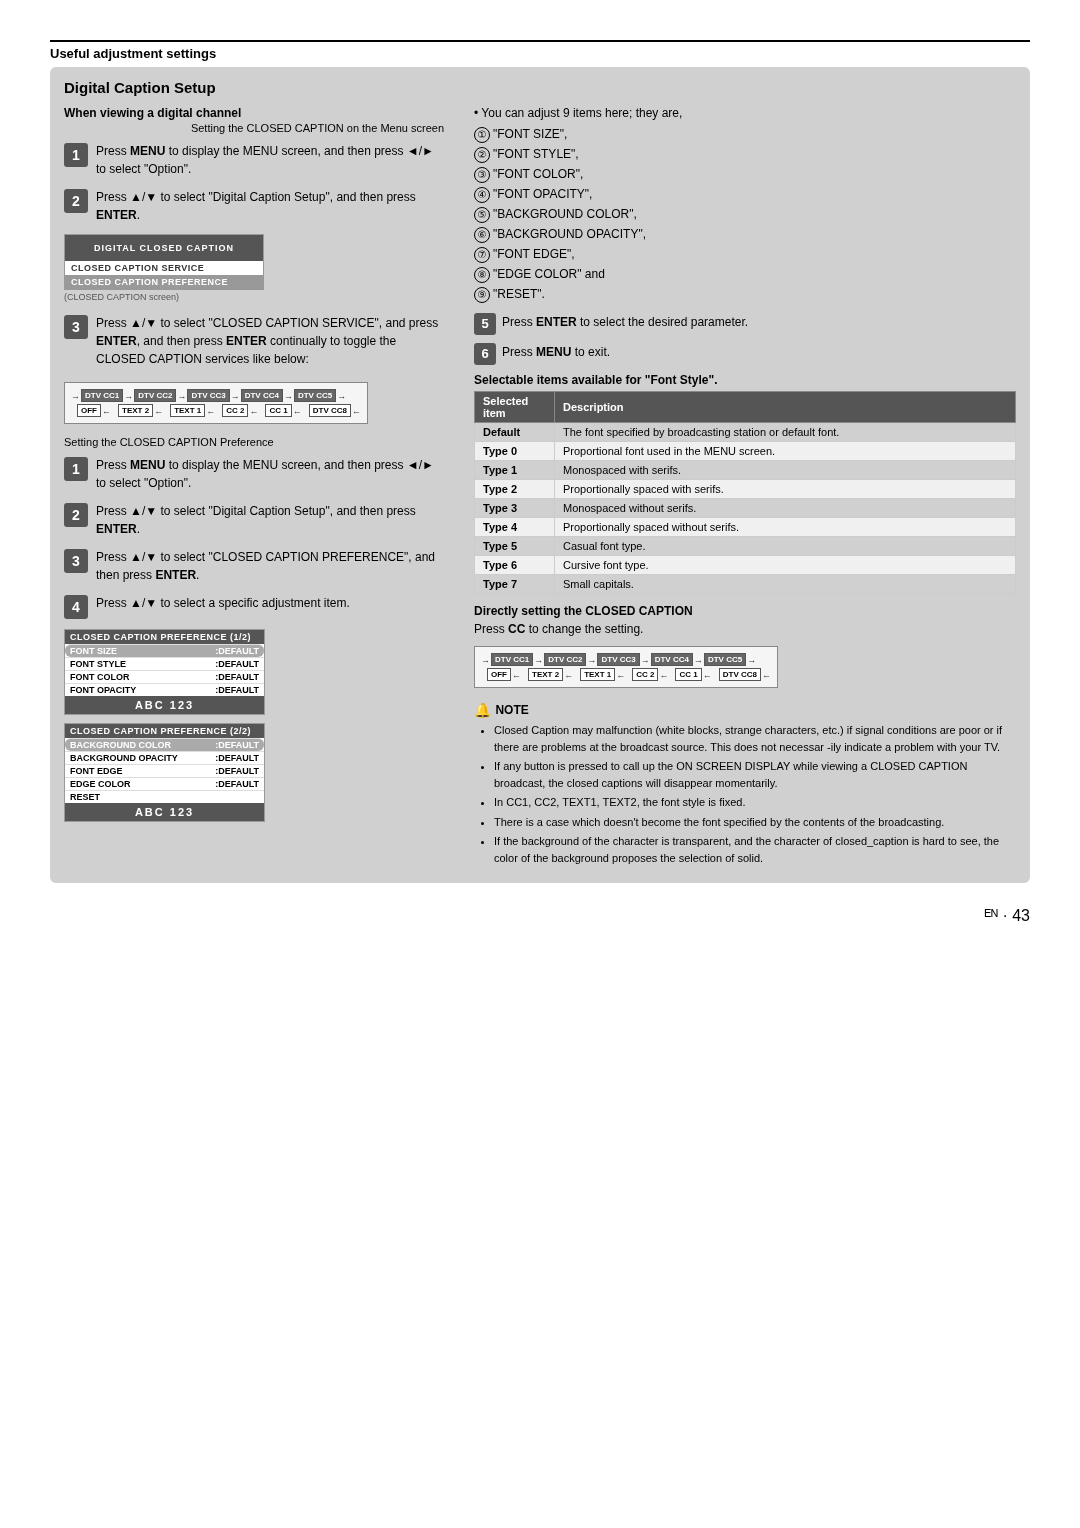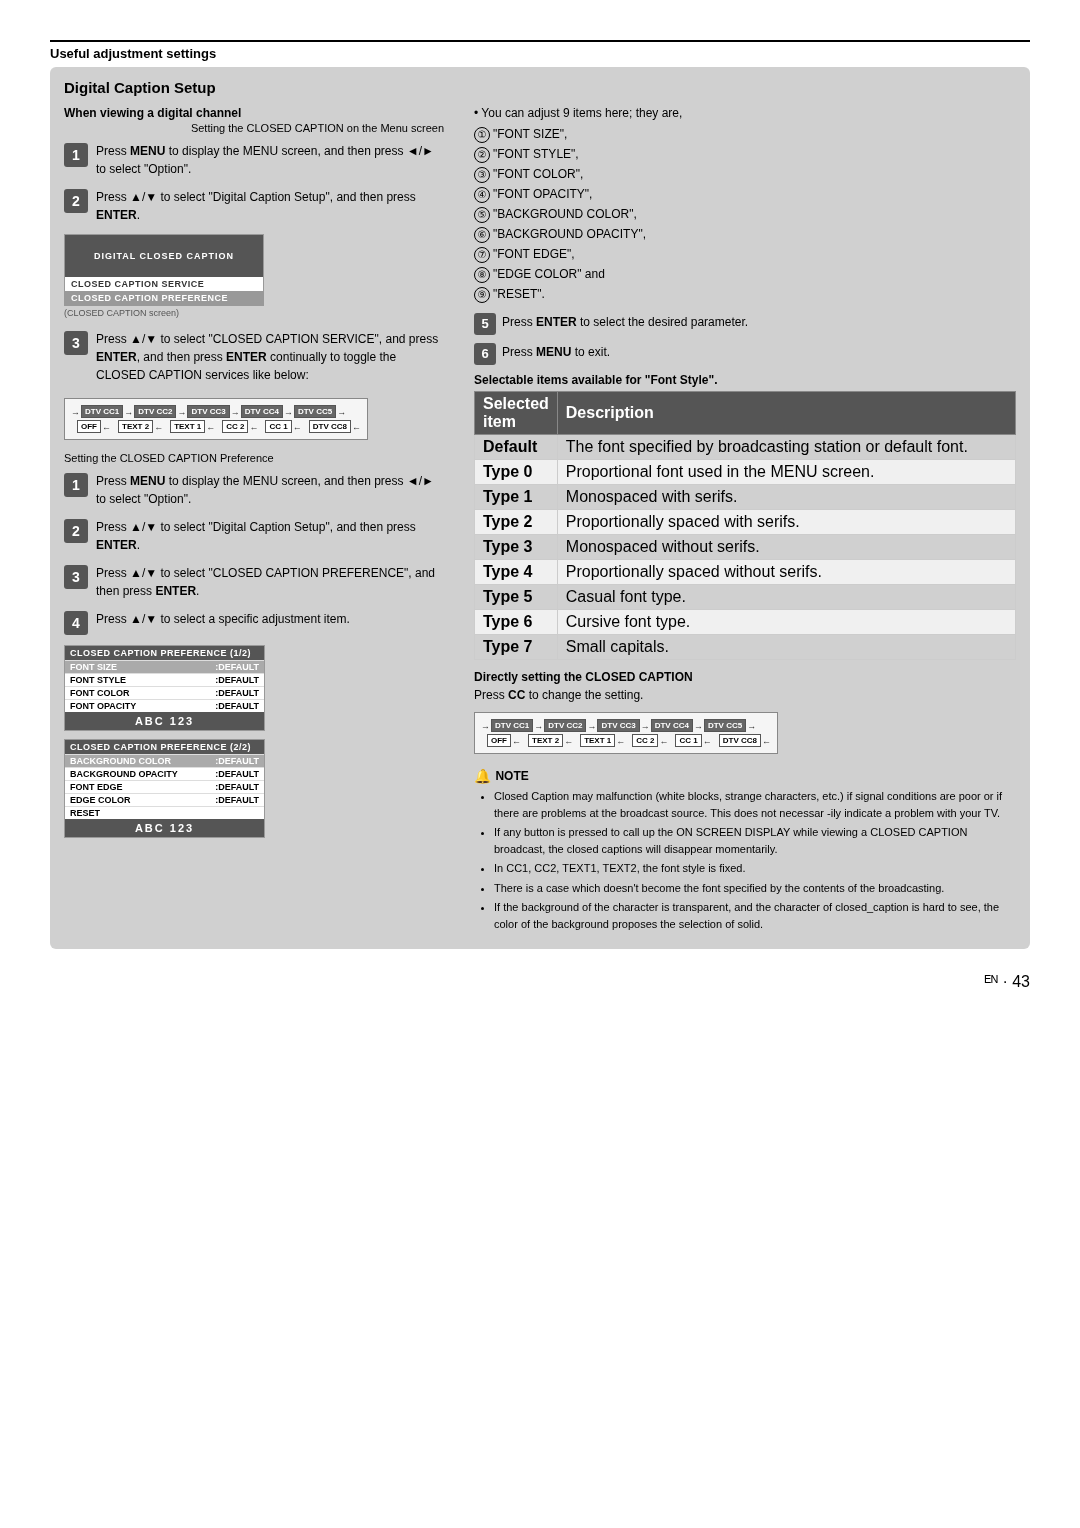--- a/index.html
+++ b/index.html
@@ -82,21 +82,21 @@
       border: 1px solid #999;
       background: #fff;
       font-size: 10px;
       width: 200px;
       margin: 6px 0 2px 0;
     }
     .menu-mockup .menu-header {
       background: #555;
       color: #fff;
       text-align: center;
-      padding: 16px 4px;
+      padding: 8px 4px;
       font-size: 9px;
       font-weight: bold;
       letter-spacing: 1px;
     }
     .menu-mockup .menu-item {
       padding: 2px 6px;
       font-size: 9px;
       letter-spacing: 0.5px;
       font-weight: bold;
       color: #333;
@@ -150,20 +150,21 @@
     .pref-table .pref-row {
       display: flex;
       justify-content: space-between;
       padding: 1px 5px;
       border-top: 1px solid #ddd;
       font-weight: bold;
     }
     .pref-table .pref-row.highlight-row {
       background: #aaa;
       color: #fff;
+      border-radius: 6px;
     }
     .pref-table .preview-row {
       background: #555;
       color: #fff;
       text-align: center;
       padding: 2px;
       font-size: 10px;
       font-weight: bold;
       letter-spacing: 2px;
     }
@@ -204,21 +205,21 @@
     .right-step {
       display: flex;
       align-items: flex-start;
       margin-bottom: 8px;
       font-size: 12px;
       line-height: 1.5;
     }
     .font-style-table {
       border-collapse: collapse;
       width: 100%;
-      font-size: 16px;
+      font-size: 11px;
       margin-top: 4px;
     }
     .font-style-table th {
       background: #555;
       color: #fff;
       padding: 3px 8px;
       text-align: left;
       font-weight: bold;
       border: 1px solid #888;
     }

